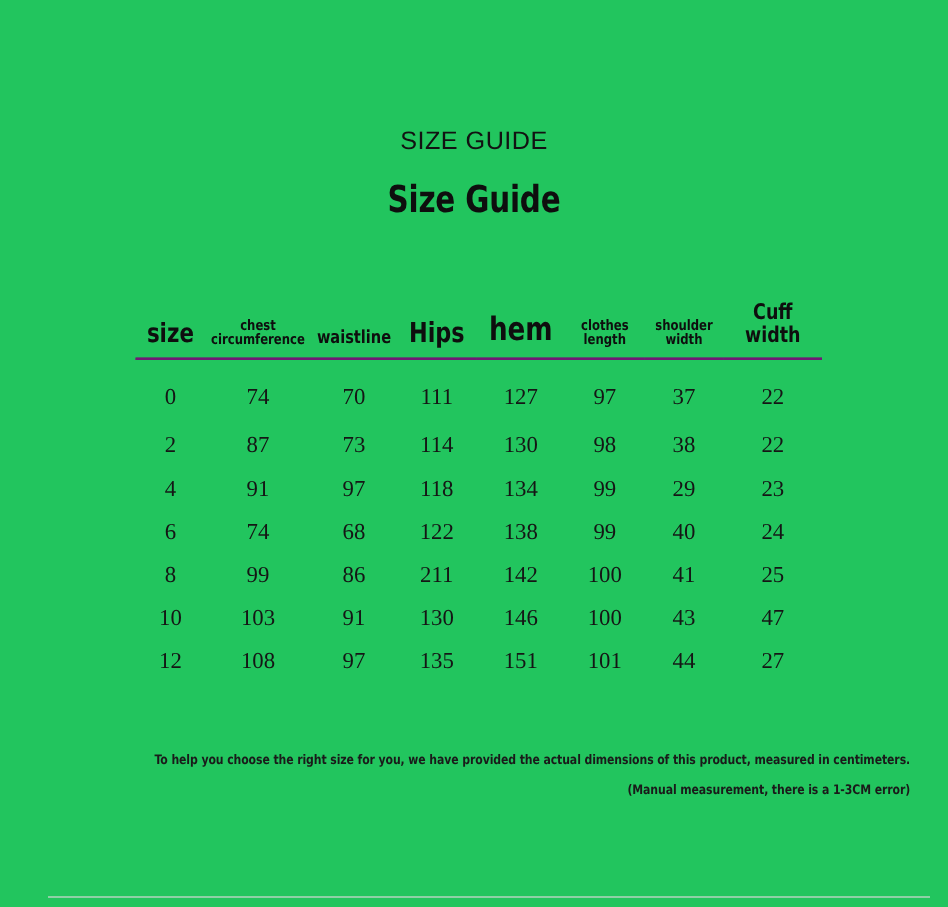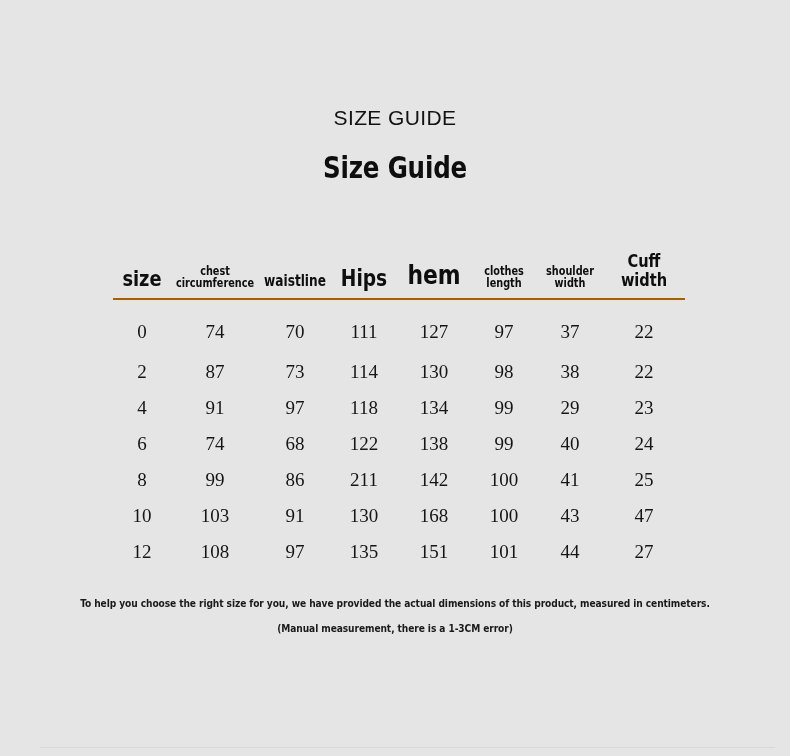--- a/index.html
+++ b/index.html
@@ -12,21 +12,21 @@
     height: 756px;
     position: relative;
     font-family: "Liberation Sans", sans-serif;
     color: #111111;
     overflow: hidden;
   }
 
   .page {
     position: absolute;
     inset: 0;
-    background: #e5e5e5;
+    background: #22c55e;
   }
 
   
   .title-kicker {
     position: absolute;
     top: 107px;
     left: 0;
     width: 790px;
     text-align: center;
     font-family: "Liberation Sans", sans-serif;
@@ -69,21 +69,21 @@
     padding: 0 0 8px 0;
     text-align: center;
     font-family: "DejaVu Sans Condensed", "Liberation Sans Narrow", "Liberation Sans", sans-serif;
     font-weight: 700;
     color: #0e0e0e;
     line-height: 1.05;
     white-space: pre-line;
     transform: scaleX(0.9);
   }
   table.size-table thead tr {
-    border-bottom: 2px solid #a16207;
+    border-bottom: 2px solid #701a75;
   }
 
   
   th.h-size          { font-size: 22px; width: 58px; }
   th.h-chest         { font-size: 12px; width: 88px; }
   th.h-waist         { font-size: 15px; width: 72px; }
   th.h-hips          { font-size: 23px; width: 66px; }
   th.h-hem           { font-size: 27px; width: 74px; }
   th.h-clothes       { font-size: 12px; width: 66px; }
   th.h-shoulder      { font-size: 12px; width: 66px; }
@@ -101,23 +101,23 @@
   }
   table.size-table tbody tr:first-child td {
     padding-top: 10px;
     height: 44px;
   }
 
   
   .notes {
     position: absolute;
     left: 0;
-    top: 598px;
-    width: 790px;
-    text-align: center;
+    top: 628px;
+    width: 790px;
+    text-align: right;
   }
   .note-line {
     font-family: "DejaVu Sans Condensed", "Liberation Sans Narrow", "Liberation Sans", sans-serif;
     font-size: 11px;
     font-weight: 600;
     color: #1a1a1a;
     line-height: 1;
     transform: scaleX(0.92);
     letter-spacing: -0.1px;
   }
@@ -210,21 +210,21 @@
             <td>142</td>
             <td>100</td>
             <td>41</td>
             <td>25</td>
           </tr>
           <tr>
             <td>10</td>
             <td>103</td>
             <td>91</td>
             <td>130</td>
-            <td>168</td>
+            <td>146</td>
             <td>100</td>
             <td>43</td>
             <td>47</td>
           </tr>
           <tr>
             <td>12</td>
             <td>108</td>
             <td>97</td>
             <td>135</td>
             <td>151</td>

